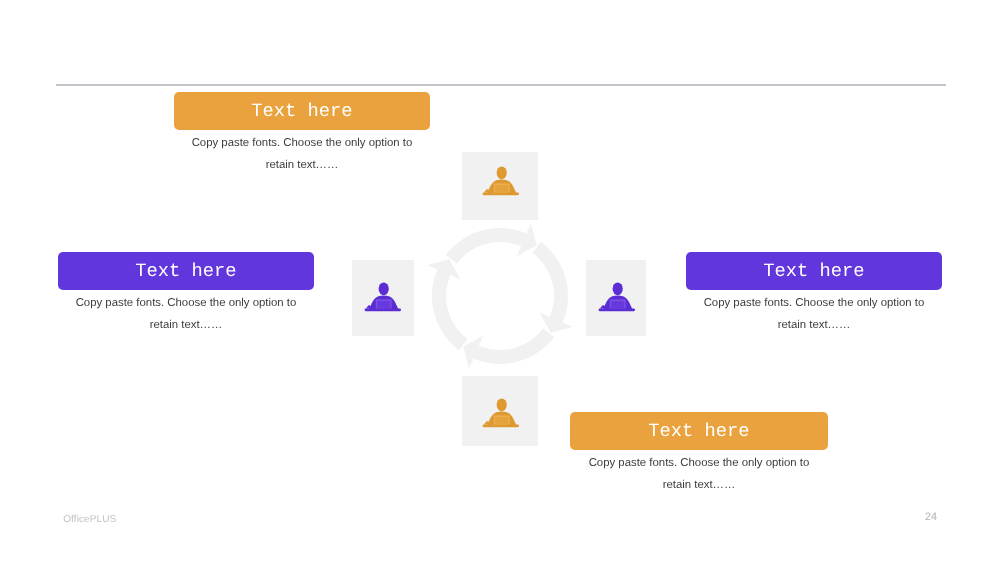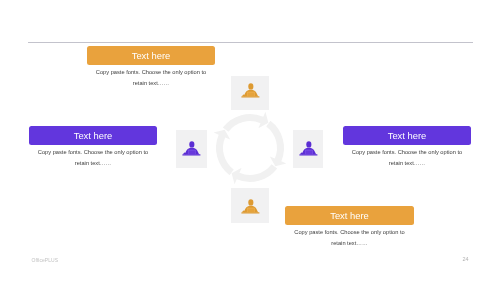--- a/index.html
+++ b/index.html
@@ -1,21 +1,21 @@
 <!DOCTYPE html>
 <html><head>
 <meta charset="utf-8">
 <style>
   html,body{margin:0;padding:0;}
   body{width:500px;height:281px;background:#ffffff;font-family:"Liberation Sans",sans-serif;overflow:hidden;}
   .slide{position:absolute;left:0;top:0;width:500px;height:281px;background:#fff;}
   .divider{position:absolute;left:27.7px;top:41.6px;width:445px;height:1px;background:#c3c3cc;}
 
   .pill{position:absolute;height:18.5px;border-radius:2.5px;display:flex;align-items:center;justify-content:center;
-        color:#fff;font-size:9.4px;letter-spacing:0px;}
+        color:#fff;font-size:9.4px;letter-spacing:0px;font-family:Liberation Mono, monospace;}
   .pill.orange{background:#e9a23d;}
   .pill.purple{background:#6236dd;}
 
   .body-text{position:absolute;font-size:5.7px;color:#3c3c3c;text-align:center;line-height:2.0;}
 
   .tile{position:absolute;background:#f1f1f2;}
   .tile svg{position:absolute;width:34px;height:34px;}
 
   .cycle{position:absolute;left:199.5px;top:97.5px;width:100px;height:100px;}
 

